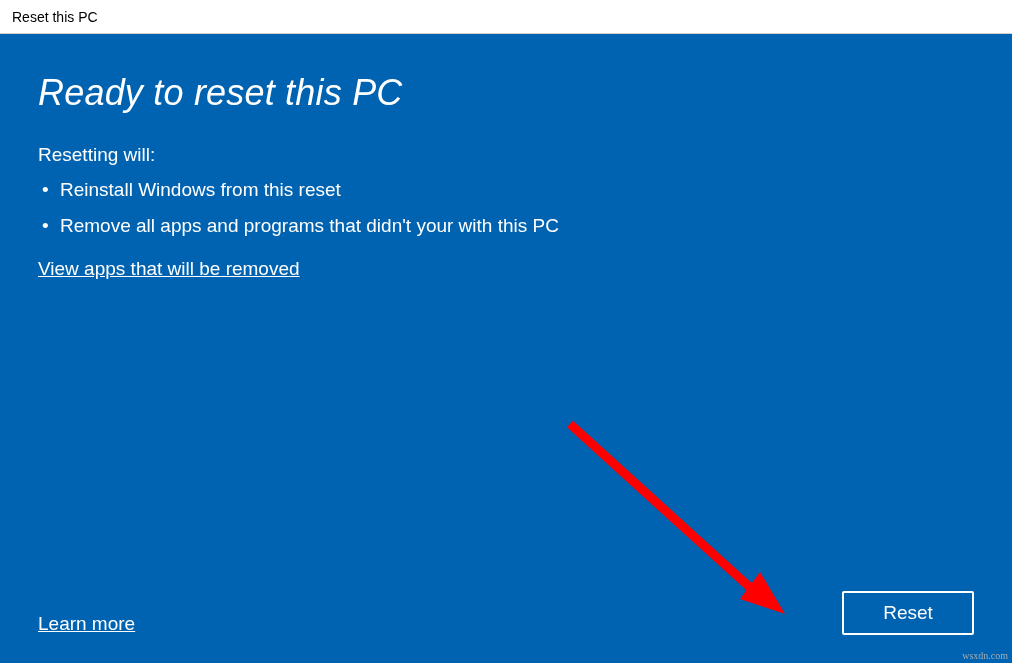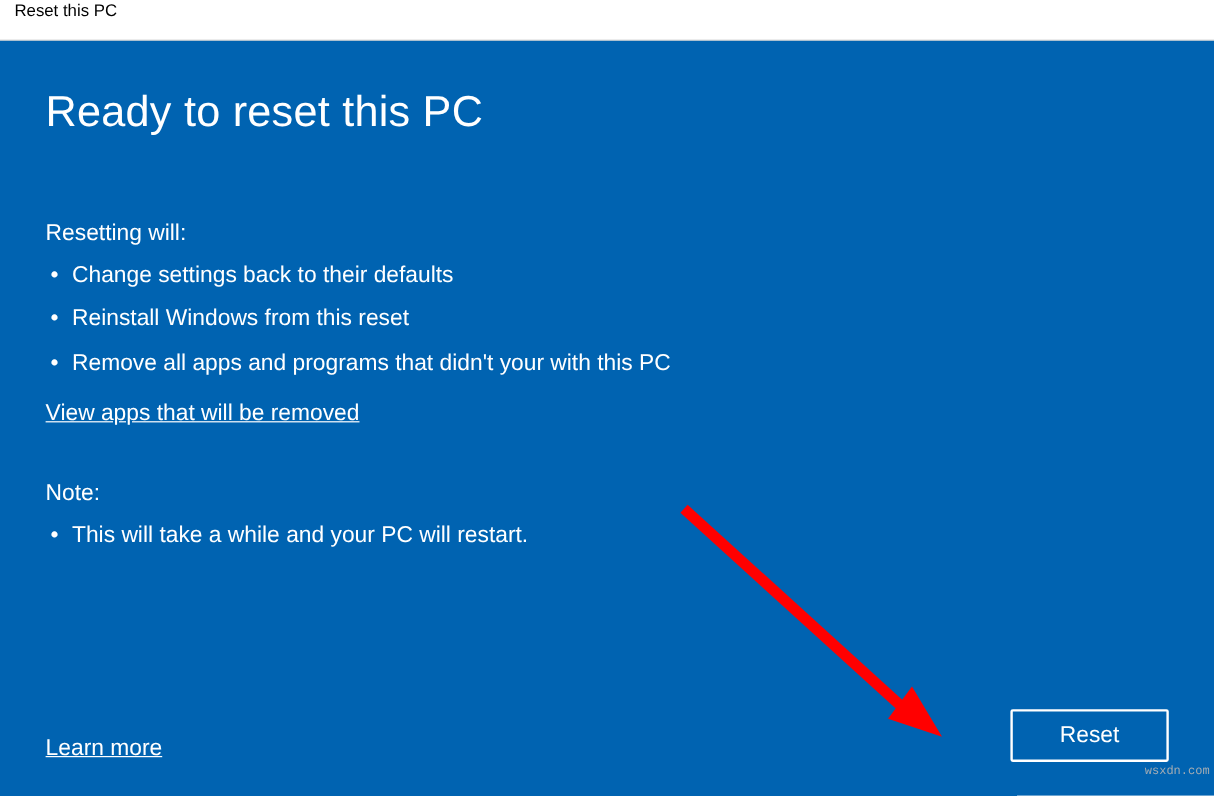--- a/index.html
+++ b/index.html
@@ -13,49 +13,49 @@
       height: 663px;
       background: #fff;
       overflow: hidden;
       position: relative;
     }
     .titlebar {
       height: 34px;
       background: #fff;
       color: #000;
       display: flex;
-      align-items: flex-start;
+      align-items: center;
       padding-left: 12px;
       font-size: 14px;
       border-bottom: 1px solid #d0d0d0;
     }
     .dialog-body {
       background: #0063b1;
       height: 629px;
       color: #fff;
       padding: 38px 38px 28px 38px;
       position: relative;
       display: flex;
       flex-direction: column;
     }
     .heading {
       font-size: 36px;
       font-weight: 300;
       margin-bottom: 28px;
       letter-spacing: 0.2px;
+      font-style: italic;
     }
     .content {
       font-size: 19px;
       font-weight: 400;
       line-height: 1.4;
     }
     .section-label {
       font-size: 19px;
       margin-bottom: 8px;
-      margin-top: 40px;
     }
     ul.bullets {
       list-style: none;
       margin-left: 2px;
     }
     ul.bullets li {
       font-size: 19px;
       margin-bottom: 10px;
       padding-left: 20px;
       position: relative;
@@ -109,52 +109,45 @@
       position: absolute;
       left: 550px;
       top: 380px;
       width: 280px;
       height: 210px;
       pointer-events: none;
     }
     .watermark {
       position: absolute;
       right: 4px;
-      bottom: 14px;
+      bottom: 2px;
       font-size: 10px;
       color: rgba(180, 180, 180, 0.9);
-      font-family: Liberation Mono, monospace;
+      font-family: Liberation Serif, serif;
       z-index: 20;
     }
   </style>
 </head>
 <body>
 
 <div class="titlebar">
   <span>Reset this PC</span>
 </div>
 
 <div class="dialog-body">
   <h1 class="heading">Ready to reset this PC</h1>
 
   <div class="content">
     <div class="section-label">Resetting will:</div>
     <ul class="bullets">
-      <li>Change settings back to their defaults</li>
       <li>Reinstall Windows from this reset</li>
       <li>Remove all apps and programs that didn't your with this PC</li>
     </ul>
     <a class="link apps">View apps that will be removed</a>
 
-    <div class="note-section">
-      <div class="section-label">Note:</div>
-      <ul class="bullets">
-        <li>This will take a while and your PC will restart.</li>
-      </ul>
-    </div>
   </div>
 
   <div class="footer">
     <a class="link">Learn more</a>
     <div class="buttons">
       <button class="btn">Reset</button>
     </div>
   </div>
 
   <svg class="arrow-annotation" viewBox="0 0 280 210">

